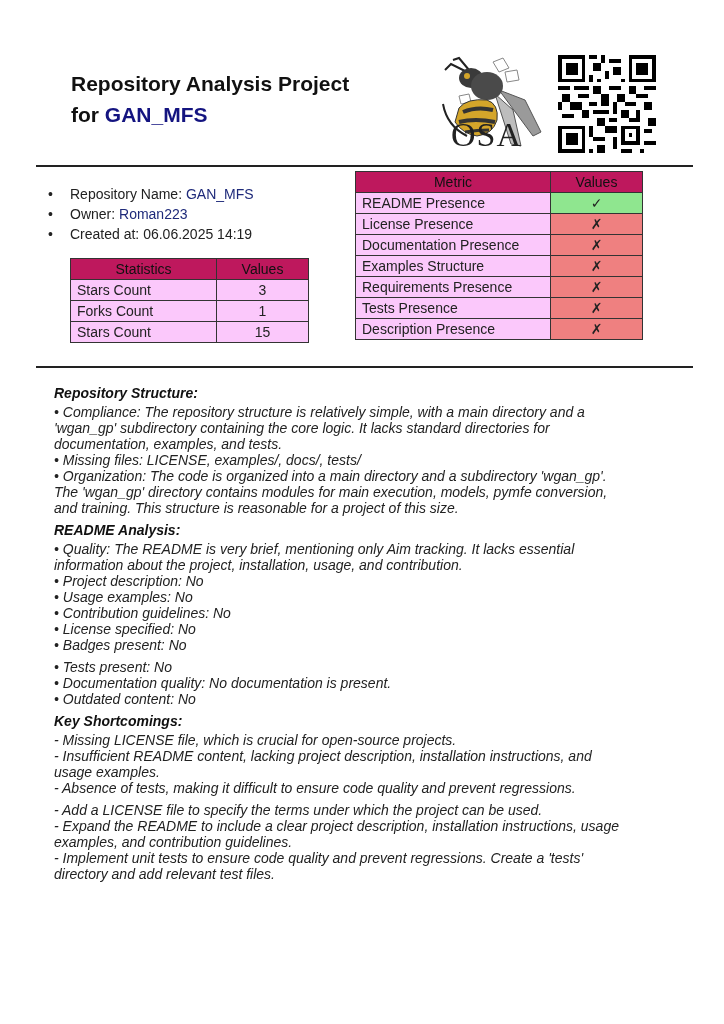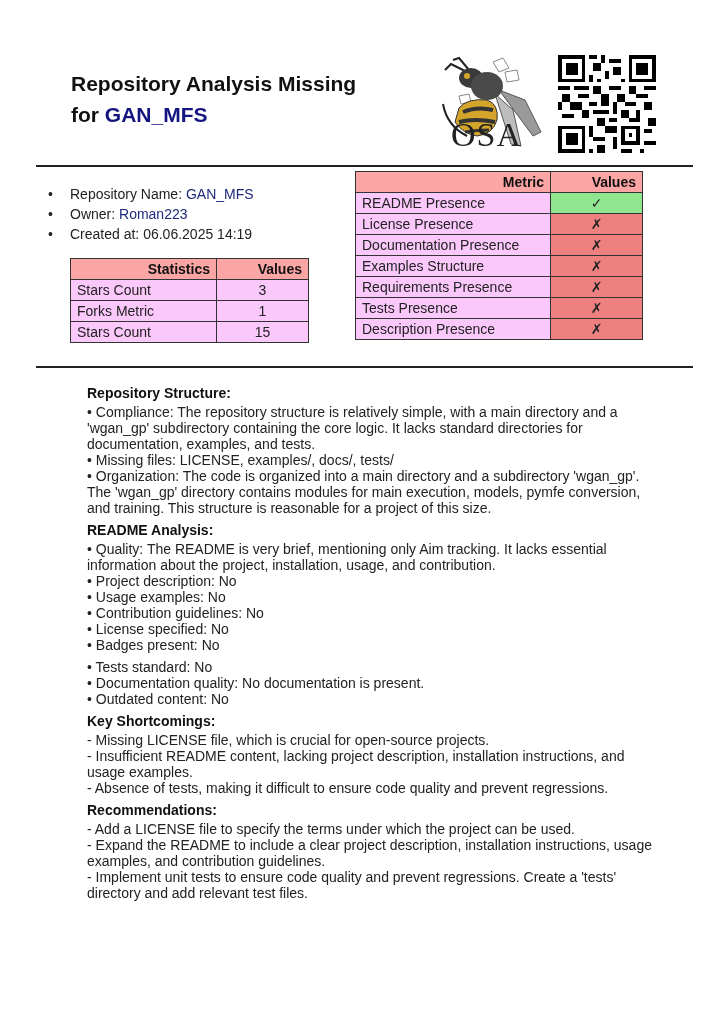--- a/index.html
+++ b/index.html
@@ -18,45 +18,45 @@
     .rule-top { top: 165px; }
     .rule-bottom { top: 366px; }
 
     .info-list { position: absolute; left: 48px; top: 184px; margin: 0; padding: 0; list-style: none; }
     .info-list li { font-size: 14px; line-height: 20px; position: relative; padding-left: 22px; color: #222; }
     .info-list li .bullet { position: absolute; left: 0; top: 0; }
     .info-val { color: #1e2a7a; }
 
     table.grid { border-collapse: collapse; position: absolute; font-size: 14px; }
     table.grid th, table.grid td { border: 1.5px solid #333; padding: 0 6px; height: 20px; line-height: 20px; }
-    table.grid th { background: #fca5a5; font-weight: bold; text-align: right; color: #111; }
+    table.grid th { background: #be185d; font-weight: normal; text-align: center; color: #111; }
     table.grid td { background: #fbc8fb; color: #222; }
     table.grid td.center { text-align: center; }
 
     .stats { left: 70px; top: 258px; }
     .stats th:first-child, .stats td:first-child { width: 133px; }
     .stats th:last-child, .stats td:last-child { width: 79px; }
 
     .metrics { left: 355px; top: 171px; }
     .metrics th { height: 22px; }
     .metrics th:first-child, .metrics td:first-child { width: 182px; }
     .metrics th:last-child, .metrics td:last-child { width: 79px; }
     .metrics td.ok { background: #8fe68f; text-align: center; }
     .metrics td.bad { background: #ef8080; text-align: center; }
 
-    .report { position: absolute; left: 87px; top: 385px; width: 575px; font-size: 14px; line-height: 16px; color: #222; }
+    .report { position: absolute; left: 54px; top: 385px; width: 575px; font-size: 14px; line-height: 16px; color: #222; font-style: italic; }
     .section { margin-bottom: 6px; }
     .section h3 { margin: 0 0 2px 0; font-size: 14px; font-weight: bold; line-height: 17px; color: #111; }
     .section p { margin: 0; }
   </style>
 </head>
 <body>
 
 <div class="title-block">
-  <div class="title-line">Repository Analysis Missing</div>
+  <div class="title-line">Repository Analysis Project</div>
   <div class="title-line">
     <span>for</span>
     <span class="title-repo">GAN_MFS</span>
   </div>
 </div>
 
 <div class="logo">
   <svg width="110" height="104" viewBox="0 0 110 104">
 
     <path d="M30 22 L14 14 L8 20" stroke="#222" stroke-width="2" fill="none"></path>
@@ -172,21 +172,21 @@
       <th>Statistics</th>
       <th>Values</th>
     </tr>
   </thead>
   <tbody>
     <tr>
       <td>Stars Count</td>
       <td class="center">3</td>
     </tr>
     <tr>
-      <td>Forks Metric</td>
+      <td>Forks Count</td>
       <td class="center">1</td>
     </tr>
     <tr>
       <td>Stars Count</td>
       <td class="center">15</td>
     </tr>
   </tbody>
 </table>
 
 <table class="grid metrics">
@@ -240,29 +240,28 @@
   <div class="section">
     <h3>README Analysis:</h3>
     <p>• Quality: The README is very brief, mentioning only Aim tracking. It lacks essential information about the project, installation, usage, and contribution.</p>
     <p>• Project description: No</p>
     <p>• Usage examples: No</p>
     <p>• Contribution guidelines: No</p>
     <p>• License specified: No</p>
     <p>• Badges present: No</p>
   </div>
   <div class="section">
-    <p>• Tests standard: No</p>
+    <p>• Tests present: No</p>
     <p>• Documentation quality: No documentation is present.</p>
     <p>• Outdated content: No</p>
   </div>
   <div class="section">
     <h3>Key Shortcomings:</h3>
     <p>- Missing LICENSE file, which is crucial for open-source projects.</p>
     <p>- Insufficient README content, lacking project description, installation instructions, and usage examples.</p>
     <p>- Absence of tests, making it difficult to ensure code quality and prevent regressions.</p>
   </div>
   <div class="section">
-    <h3>Recommendations:</h3>
     <p>- Add a LICENSE file to specify the terms under which the project can be used.</p>
     <p>- Expand the README to include a clear project description, installation instructions, usage examples, and contribution guidelines.</p>
     <p>- Implement unit tests to ensure code quality and prevent regressions. Create a 'tests' directory and add relevant test files.</p>
   </div>
 </div>
 
 </body></html>

